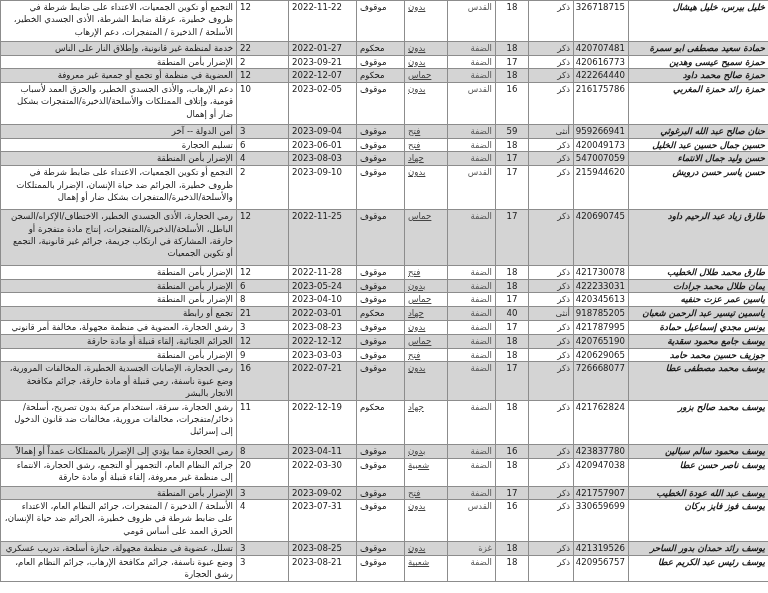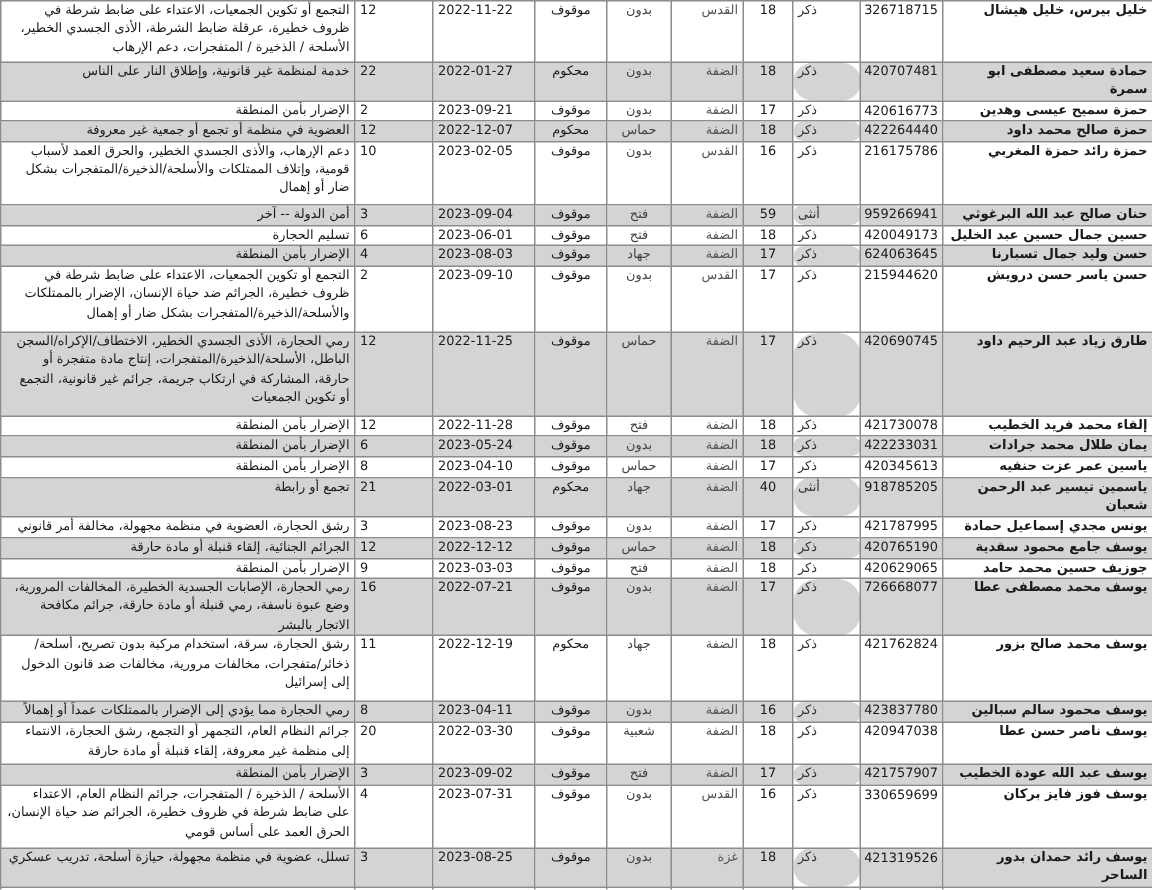--- a/index.html
+++ b/index.html
@@ -15,28 +15,28 @@
   }
   table.records td {
     border: 1px solid #8c8c8c;
     padding: 0 3px;
     vertical-align: top;
     overflow: hidden;
     white-space: normal;
   }
   table.records tr.shaded td { background:#d4d4d4; }
   table.records tr.plain td { background:#ffffff; }
-  td.c-name { font-weight:bold; text-align:right; padding-right:4px; font-size:8.8px; }
+  td.c-name { font-weight:bold; text-align:right; padding-right:4px; font-size:8.8px;font-style:italic; }
   td.c-id, td.c-gender, td.c-age, td.c-region, td.c-aff, td.c-status, td.c-date, td.c-months { text-align:center; }
   td.c-id { text-align:left; padding-left:8px; }
-  td.c-gender { text-align:left; padding-left:14px; color:#333;border-radius:16px; }
+  td.c-gender { text-align:right; padding-left:14px; color:#333; }
   td.c-age { text-align:center; padding-left:8px; }
   td.c-region { text-align:right; padding-left:10px; color:#555; }
-  td.c-aff { text-align:center; padding-left:10px; color:#444; }
-  td.c-status { text-align:center; padding-left:2px; }
+  td.c-aff { text-align:left; padding-left:10px; color:#444;text-decoration:underline; }
+  td.c-status { text-align:left; padding-left:2px; }
   td.c-date { text-align:left; padding-left:8px; font-family:"DejaVu Sans", sans-serif;margin-top:29px; }
   td.c-months { text-align:left; padding-left:6px; }
   td.c-charges { text-align:right; }
   td.c-name, td.c-id { border-right-width:2px; }
 </style>
 </head>
 <body>
 
 <table class="records">
   <colgroup>
@@ -130,22 +130,22 @@
     <td class="c-gender">ذكر</td>
     <td class="c-age">18</td>
     <td class="c-region">الضفة</td>
     <td class="c-aff">فتح</td>
     <td class="c-status">موقوف</td>
     <td class="c-date">2023-06-01</td>
     <td class="c-months">6</td>
     <td class="c-charges">تسليم الحجارة</td>
   </tr>
       <tr class="shaded" style="height: 14px;">
-    <td class="c-name">حسن وليد جمال تسبارنا</td>
-    <td class="c-id">624063645</td>
+    <td class="c-name">حسن وليد جمال الانتماء</td>
+    <td class="c-id">547007059</td>
     <td class="c-gender">ذكر</td>
     <td class="c-age">17</td>
     <td class="c-region">الضفة</td>
     <td class="c-aff">جهاد</td>
     <td class="c-status">موقوف</td>
     <td class="c-date">2023-08-03</td>
     <td class="c-months">4</td>
     <td class="c-charges">الإضرار بأمن المنطقة</td>
   </tr>
       <tr class="plain" style="height: 44px;">
@@ -166,21 +166,21 @@
     <td class="c-gender">ذكر</td>
     <td class="c-age">17</td>
     <td class="c-region">الضفة</td>
     <td class="c-aff">حماس</td>
     <td class="c-status">موقوف</td>
     <td class="c-date">2022-11-25</td>
     <td class="c-months">12</td>
     <td class="c-charges">رمي الحجارة، الأذى الجسدي الخطير، الاختطاف/الإكراه/السجن الباطل، الأسلحة/الذخيرة/المتفجرات، إنتاج مادة متفجرة أو حارقة، المشاركة في ارتكاب جريمة، جرائم غير قانونية، التجمع أو تكوين الجمعيات</td>
   </tr>
       <tr class="plain" style="height: 13px;">
-    <td class="c-name">إلقاء محمد فريد الخطيب</td>
+    <td class="c-name">طارق محمد طلال الخطيب</td>
     <td class="c-id">421730078</td>
     <td class="c-gender">ذكر</td>
     <td class="c-age">18</td>
     <td class="c-region">الضفة</td>
     <td class="c-aff">فتح</td>
     <td class="c-status">موقوف</td>
     <td class="c-date">2022-11-28</td>
     <td class="c-months">12</td>
     <td class="c-charges">الإضرار بأمن المنطقة</td>
   </tr>

